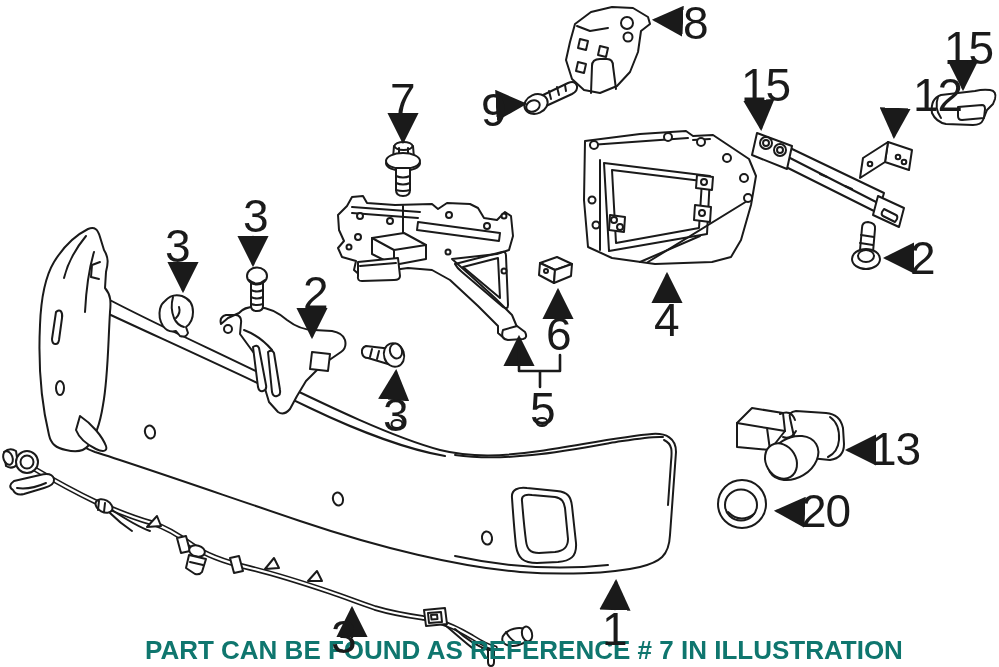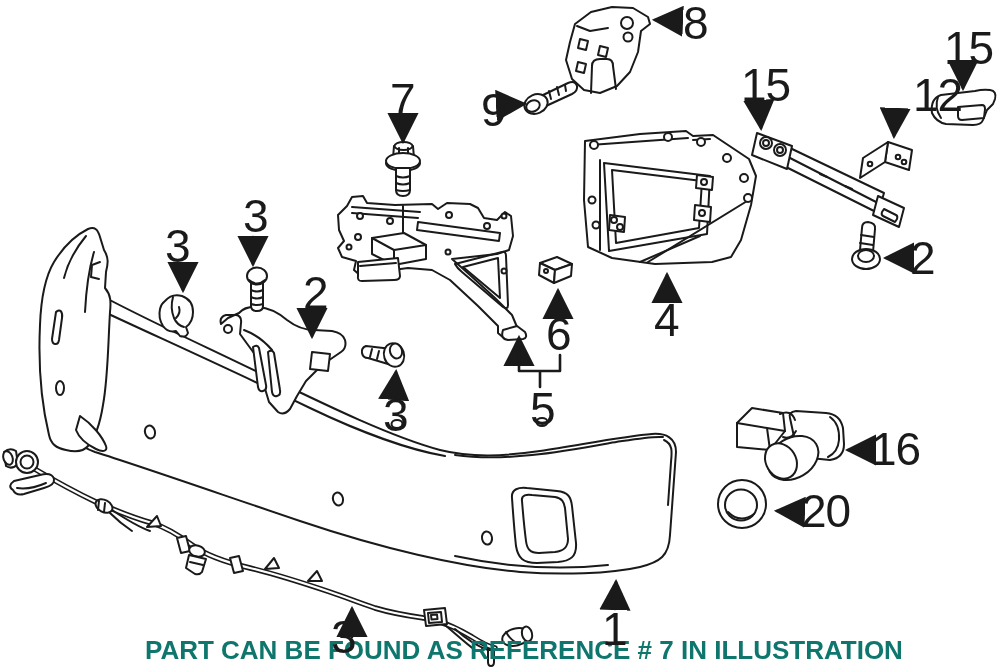--- a/index.html
+++ b/index.html
@@ -294,17 +294,17 @@
 <div class="callout" style="left:530px;top:386px;">5</div>
 <div class="callout" style="left:546px;top:311px;">6</div>
 <div class="callout" style="left:390px;top:77px;">7</div>
 <div class="callout" style="left:683px;top:0px;">8</div>
 <div class="callout" style="left:481px;top:87px;">9</div>
 <div class="callout" style="left:741px;top:62px;">15</div>
 <div class="callout" style="left:910px;top:235px;">2</div>
 <div class="callout" style="left:873px;top:72px;margin-left:40px;">12</div>
 <div class="callout" style="left:944px;top:25px;">15</div>
 <div class="callout" style="left:331px;top:614px;">3</div>
-<div class="callout" style="left:871px;top:426px;">16</div>
+<div class="callout" style="left:871px;top:426px;">13</div>
 <div class="callout" style="left:801px;top:488px;">20</div>
 <div class="callout" style="left:165px;top:223px;">3</div>
 
 </div>
 
 </body></html>

